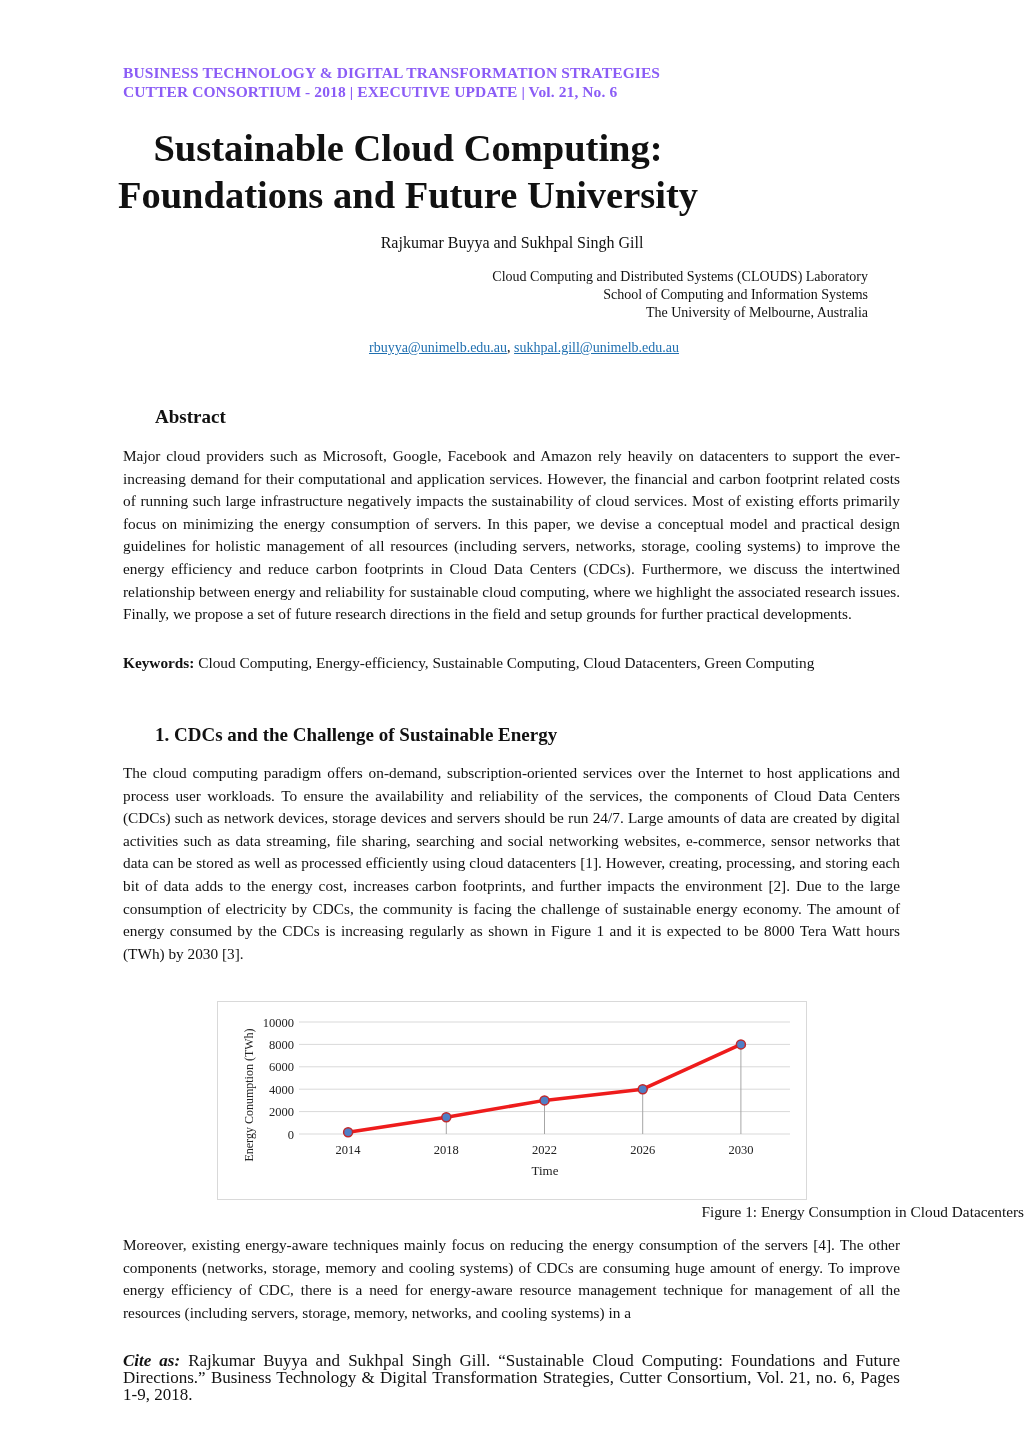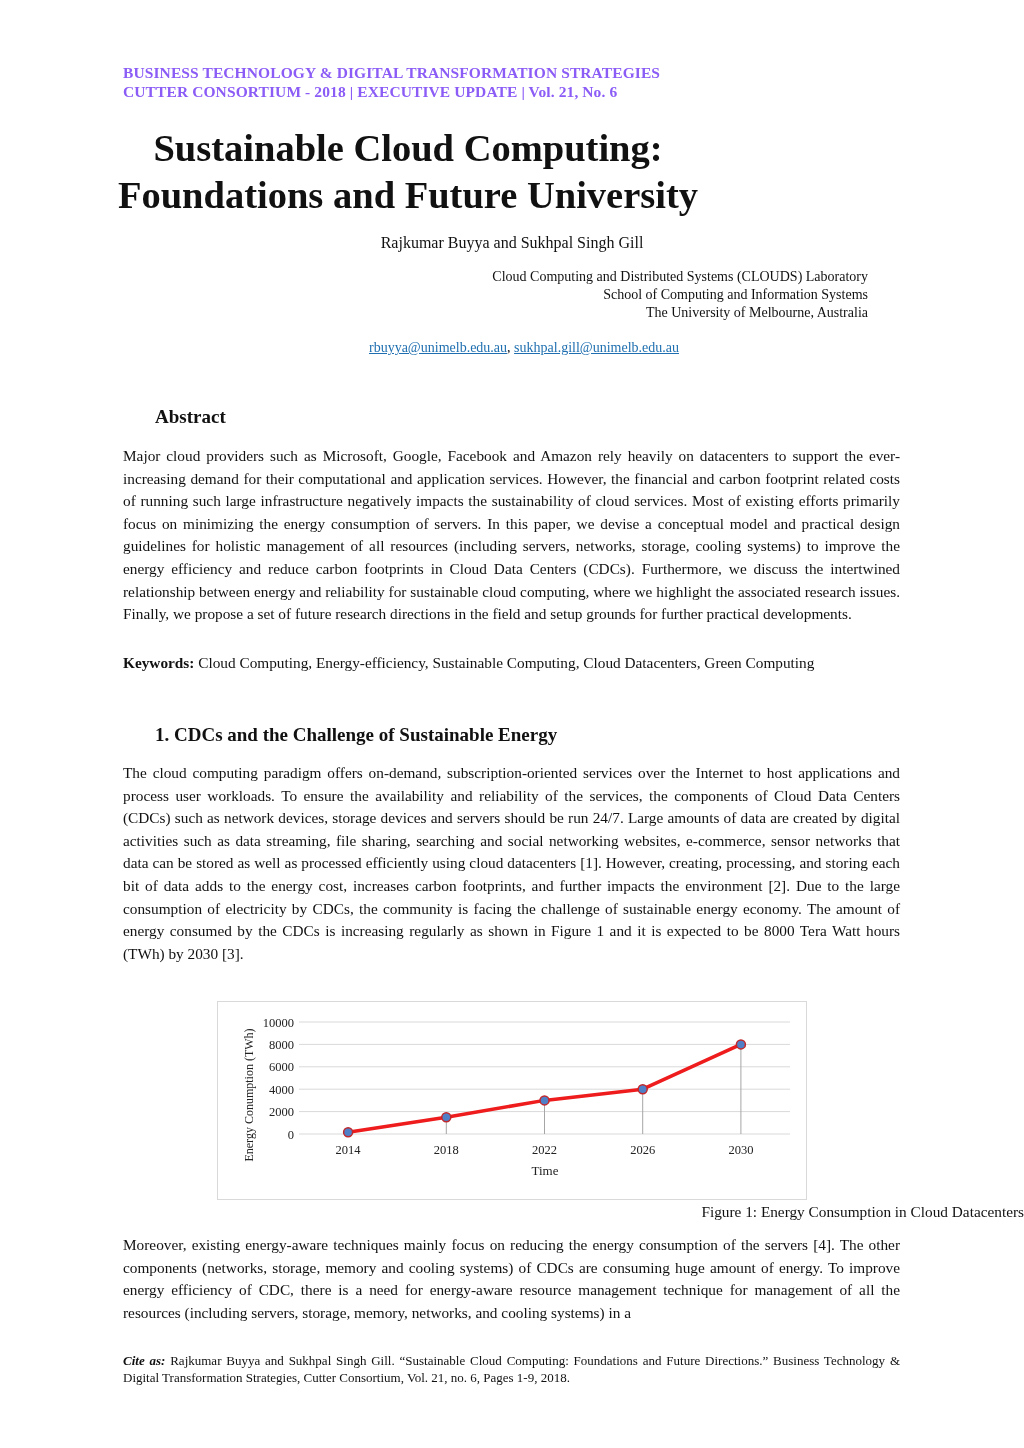--- a/index.html
+++ b/index.html
@@ -21,21 +21,21 @@
 
   .h2 { position: absolute; left: 123px; font-weight: bold; font-size: 19px; margin-left: 32px; }
   .para { position: absolute; left: 123px; width: 777px; font-size: 15.3px; line-height: 22.6px;
           text-align: justify; }
   .para .kw { font-weight: bold; }
 
   .chart-box { position: absolute; left: 217px; top: 1001px; width: 588px; height: 197px;
                border: 1px solid #d9d9d9; background: #fff; }
   .caption { position: absolute; left: 0; width: 1024px; top: 1203px; text-align: right;
              font-size: 15.3px; }
-  .cite { position: absolute; left: 123px; width: 777px; top: 1352px; font-size: 13px;
+  .cite { position: absolute; left: 123px; width: 777px; top: 1352px; font-size: 17px;
           line-height: 17px; text-align: justify; }
   .cite .lbl { font-weight: bold; font-style: italic; }
 </style>
 </head>
 <body>
 
 <div class="page">
 
   <div class="hdr">
     <div>BUSINESS TECHNOLOGY &amp; DIGITAL TRANSFORMATION STRATEGIES</div>

